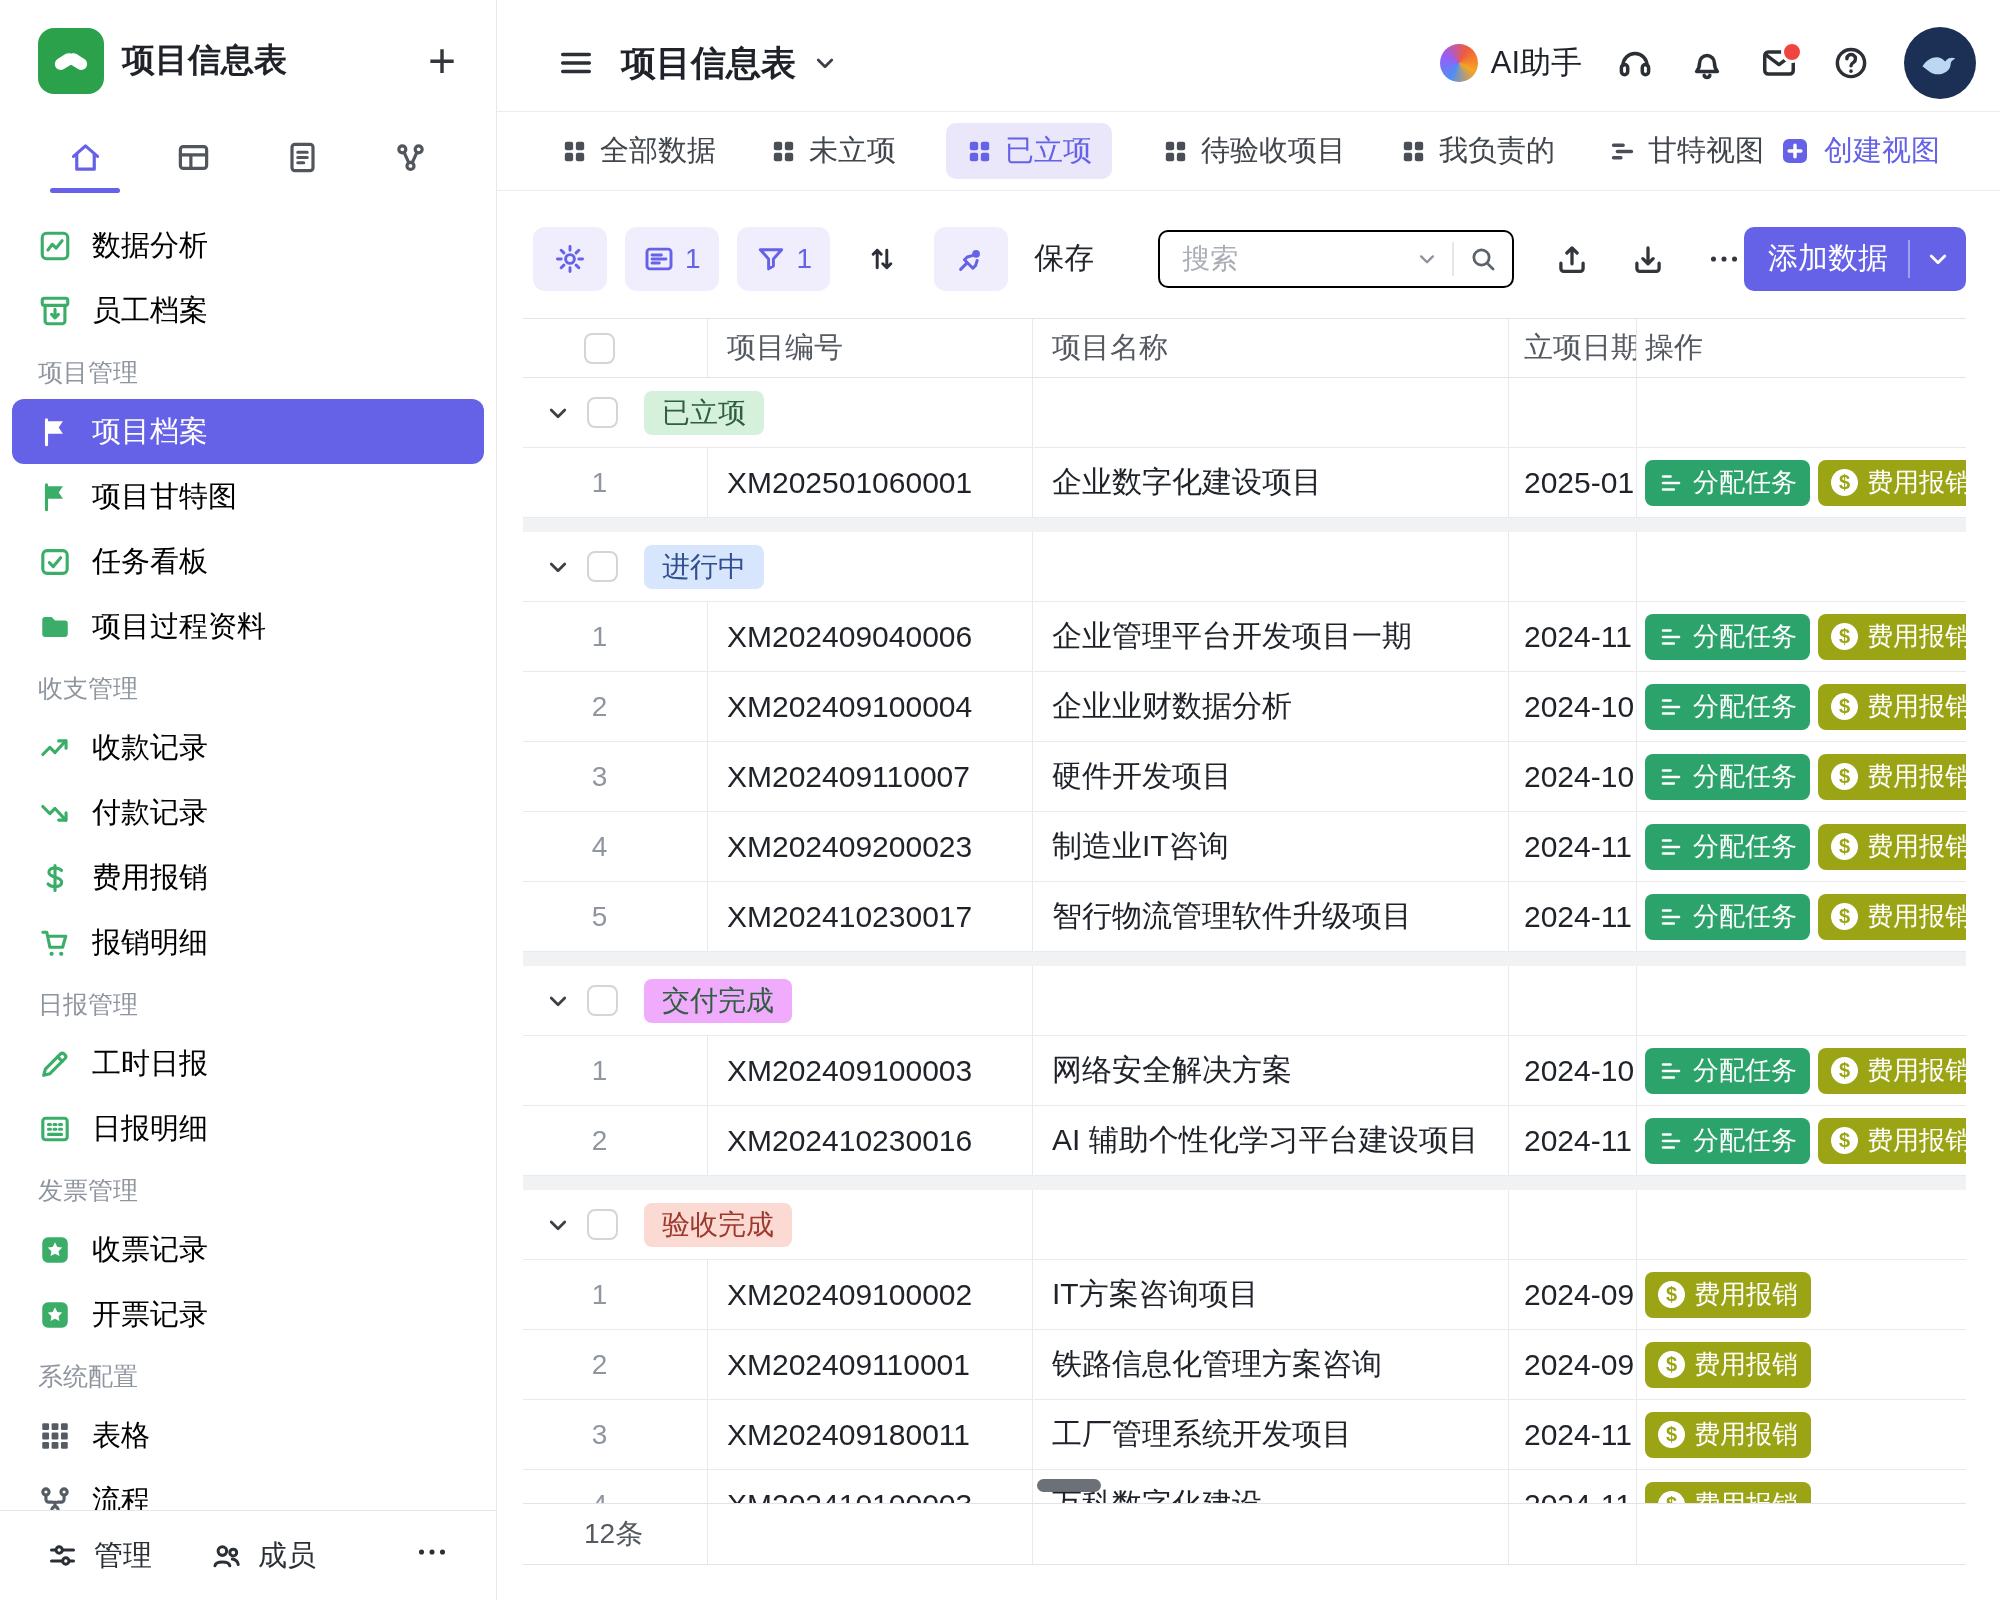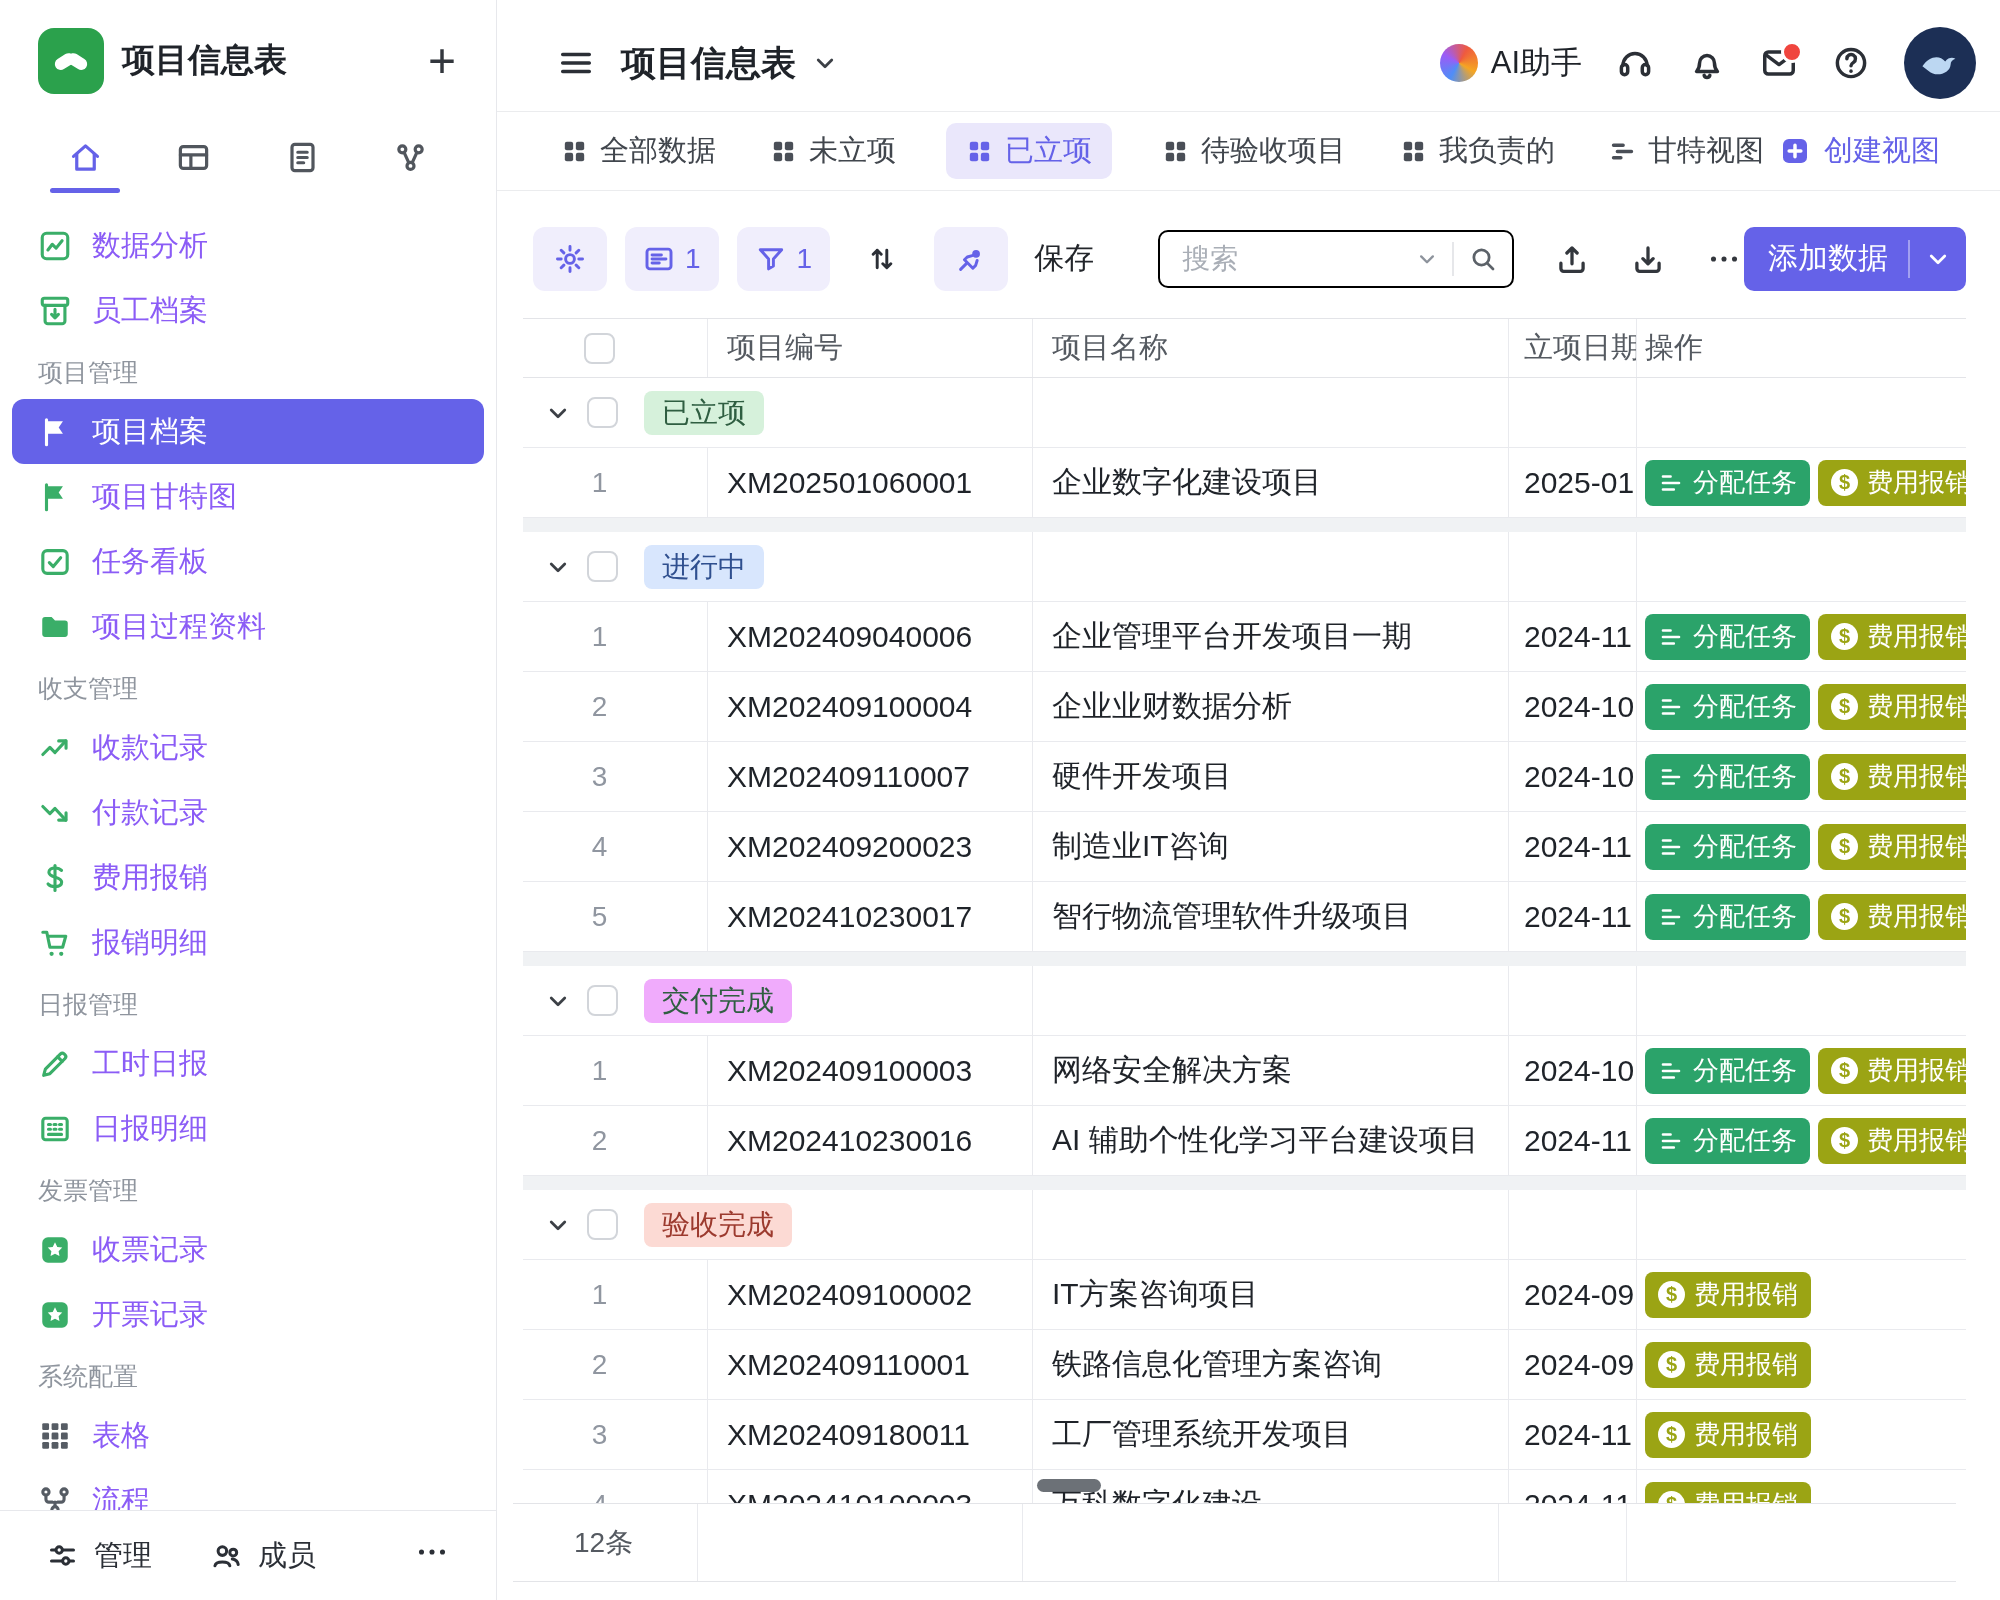--- a/index.html
+++ b/index.html
@@ -21,21 +21,21 @@
   .logo .icn{width:46px;height:46px;color:#fff}
   .app-title{font-size:33px;font-weight:700;flex:1;white-space:nowrap}
   .sb-add{font-size:48px;font-weight:300;color:#33373d;line-height:1;cursor:pointer}
   .sb-tabs{height:72px;flex:none;display:flex;align-items:stretch;justify-content:space-between;padding:0 42px}
   .sb-tab{width:86px;display:flex;align-items:center;justify-content:center;color:#51565d;position:relative;cursor:pointer}
   .sb-tab .icn{width:35px;height:35px}
   .sb-tab.active{color:var(--accent)}
   .sb-tab.active::after{content:"";position:absolute;left:8px;right:8px;bottom:0;height:5px;border-radius:3px;background:var(--accent)}
   .sb-menu{flex:1;overflow:hidden;padding:20px 12px 0 12px}
   .sb-heading{height:56px;display:flex;align-items:flex-end;padding:0 26px 10px;color:#8f959e;font-size:25px}
-  .sb-item{height:65px;display:flex;align-items:center;gap:20px;padding:0 26px;border-radius:12px;font-size:29px;cursor:pointer;color:#8b5cf6}
+  .sb-item{height:65px;display:flex;align-items:center;gap:20px;padding:0 26px;border-radius:12px;font-size:29px;cursor:pointer;color:#000000}
   .sb-item .icn{width:34px;height:34px;color:var(--icon-green)}
   .sb-item.muted .icn{color:#565c64}
   .sb-item.active{background:var(--accent);color:#fff}
   .sb-item.active .icn{color:#fff}
   .sb-footer{height:90px;flex:none;border-top:1px solid #e7e8ec;display:flex;align-items:center;padding:0 46px;gap:58px;font-size:29px;color:#2b2f36}
   .sb-foot-item{display:flex;align-items:center;gap:15px;cursor:pointer}
   .sb-foot-item .icn{width:33px;height:33px}
   .sb-foot-more{margin-left:auto;cursor:pointer}
   .sb-foot-more .icn{width:36px;height:36px;color:#2b2f36}
 
@@ -103,21 +103,21 @@
   .c01 .cbx{margin-left:14px}
   .gbadge{height:44px;padding:0 18px;border-radius:8px;font-size:28px;display:flex;align-items:center;margin-left:26px;white-space:nowrap}
   .ggap{height:14px;background:#f0f2f4}
   .btn{height:46px;border:none;border-radius:8px;display:inline-flex;align-items:center;gap:9px;padding:0 13px;
     color:#fff;font-size:26px;cursor:pointer;white-space:nowrap;font-family:inherit}
   .btn .icn{width:26px;height:26px;color:#fff}
   .btn-assign{background:var(--assign-green)}
   .btn-expense{background:var(--expense-olive)}
   .coin{width:27px;height:27px;border-radius:50%;background:#fff;color:var(--expense-olive);
     font-size:20px;font-weight:700;display:flex;align-items:center;justify-content:center;flex:none}
-  .tfoot{position:absolute;left:16px;top:1503px;width:1443px;height:79px;background:#fff;display:flex;
+  .tfoot{position:absolute;left:26px;top:1503px;width:1443px;height:62px;background:#fff;display:flex;
     border-top:1px solid #e3e4e8;border-bottom:1px solid #e3e4e8;z-index:4}
   .fcount{color:#555a61;font-size:28px}
   .hthumb{position:absolute;left:540px;top:1479px;width:64px;height:13px;border-radius:7px;background:#585d64;opacity:.88;z-index:5}
 </style>
 </head>
 <body>
 
 <div class="app">
 
   <aside class="sidebar">

